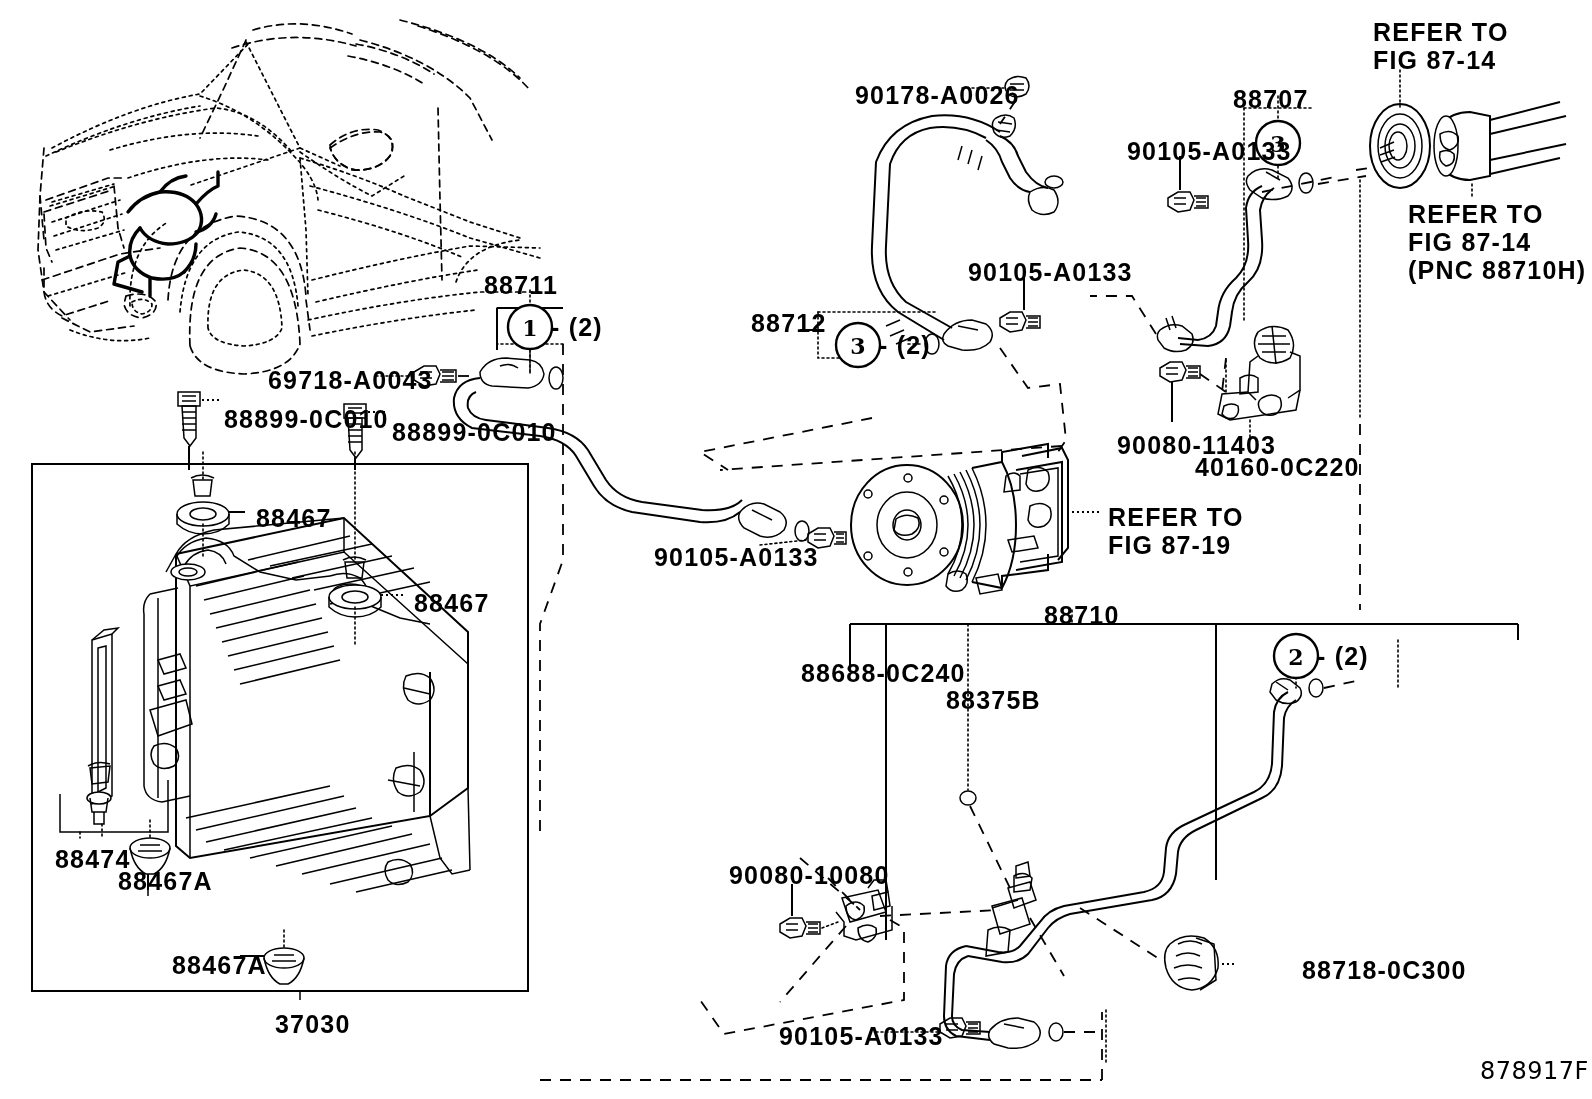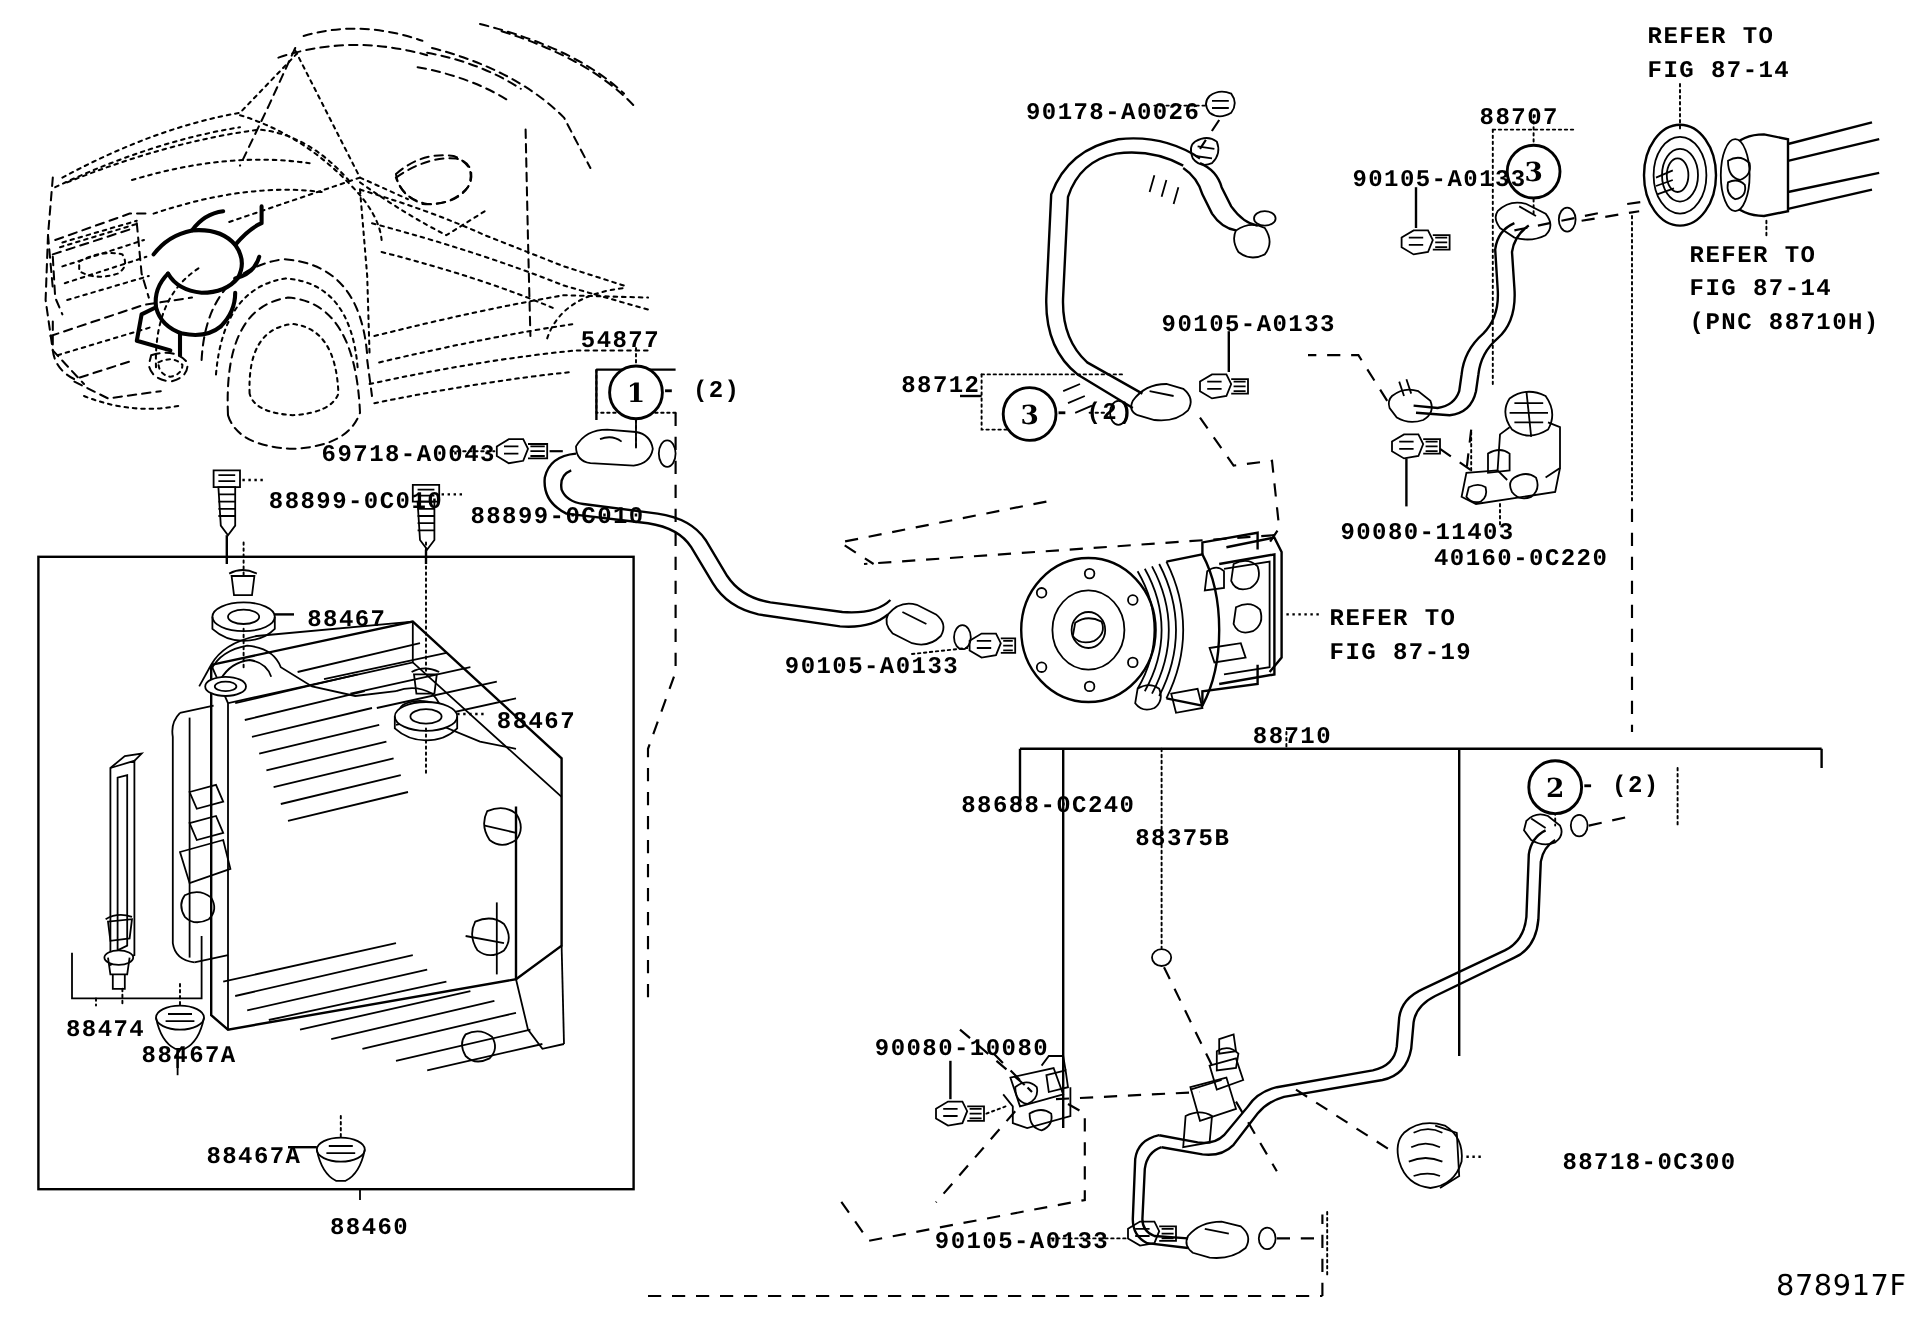--- a/index.html
+++ b/index.html
@@ -3,23 +3,23 @@
 <meta charset="utf-8">
 <style>
   html,body{margin:0;padding:0;background:#fff;}
   #sheet{
     position:relative;width:1592px;height:1099px;background:#fff;
     font-family:"DejaVu Serif", serif;
     overflow:hidden;
   }
   .lbl{
     position:absolute;
-    font-family:Liberation Mono, monospace;
+    font-family:Liberation Sans, sans-serif;
     font-weight:700;
-    font-size:20px;
+    font-size:25px;
     letter-spacing:1.2px;
     color:#000;
     white-space:pre;
     line-height:26px;
   }
   .lbl.multi{line-height:28px;}
   .code{
     position:absolute;
     font-family:"DejaVu Sans", sans-serif;
     font-weight:400;
@@ -558,38 +558,38 @@
 FIG 87-14
 (PNC 88710H)</div>
   <div class="lbl multi" style="left:1108px;top:503px;">REFER TO
 FIG 87-19</div>
 
   <div class="lbl" style="left:855px;top:82px;">90178-A0026</div>
   <div class="lbl" style="left:1233px;top:86px;">88707</div>
   <div class="lbl" style="left:1127px;top:138px;">90105-A0133</div>
   <div class="lbl" style="left:968px;top:259px;">90105-A0133</div>
   <div class="lbl" style="left:751px;top:310px;">88712</div>
-  <div class="lbl" style="left:484px;top:272px;">54877</div>
+  <div class="lbl" style="left:484px;top:272px;">88711</div>
   <div class="lbl" style="left:268px;top:367px;">69718-A0043</div>
   <div class="lbl" style="left:224px;top:406px;">88899-0C010</div>
   <div class="lbl" style="left:392px;top:419px;">88899-0C010</div>
   <div class="lbl" style="left:256px;top:505px;">88467</div>
   <div class="lbl" style="left:414px;top:590px;">88467</div>
   <div class="lbl" style="left:1117px;top:432px;">90080-11403</div>
   <div class="lbl" style="left:1195px;top:454px;">40160-0C220</div>
   <div class="lbl" style="left:654px;top:544px;">90105-A0133</div>
   <div class="lbl" style="left:1044px;top:602px;">88710</div>
   <div class="lbl" style="left:801px;top:660px;">88688-0C240</div>
   <div class="lbl" style="left:946px;top:660px;margin-top:27px;">88375B</div>
   <div class="lbl" style="left:55px;top:846px;">88474</div>
   <div class="lbl" style="left:118px;top:868px;">88467A</div>
   <div class="lbl" style="left:729px;top:862px;">90080-10080</div>
   <div class="lbl" style="left:1302px;top:957px;">88718-0C300</div>
   <div class="lbl" style="left:172px;top:952px;">88467A</div>
-  <div class="lbl" style="left:275px;top:1011px;">88460</div>
+  <div class="lbl" style="left:275px;top:1011px;">37030</div>
   <div class="lbl" style="left:779px;top:1023px;">90105-A0133</div>
 
   <div class="lbl" style="left:551px;top:314px;">- (2)</div>
   <div class="lbl" style="left:879px;top:332px;">- (2)</div>
   <div class="lbl" style="left:1317px;top:643px;">- (2)</div>
 
   <div class="code" style="left:1480px;top:1057px;">878917F</div>
 
 </div>
 

